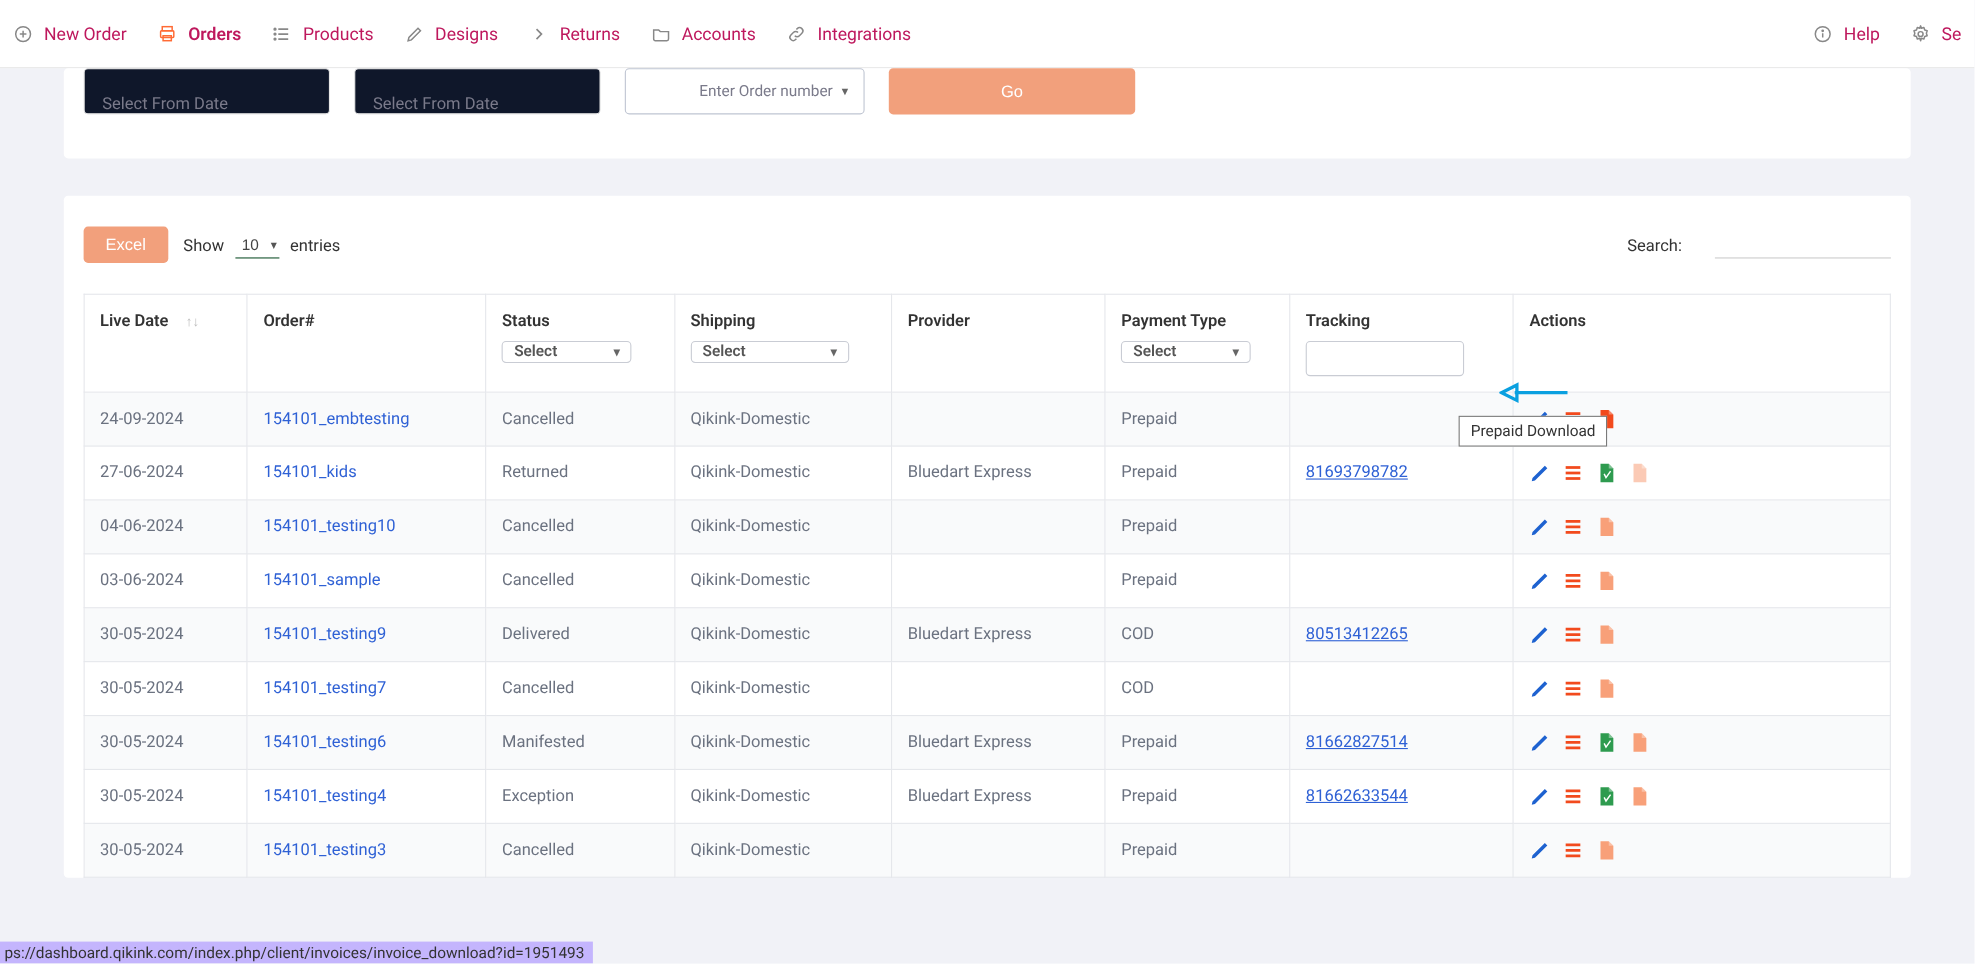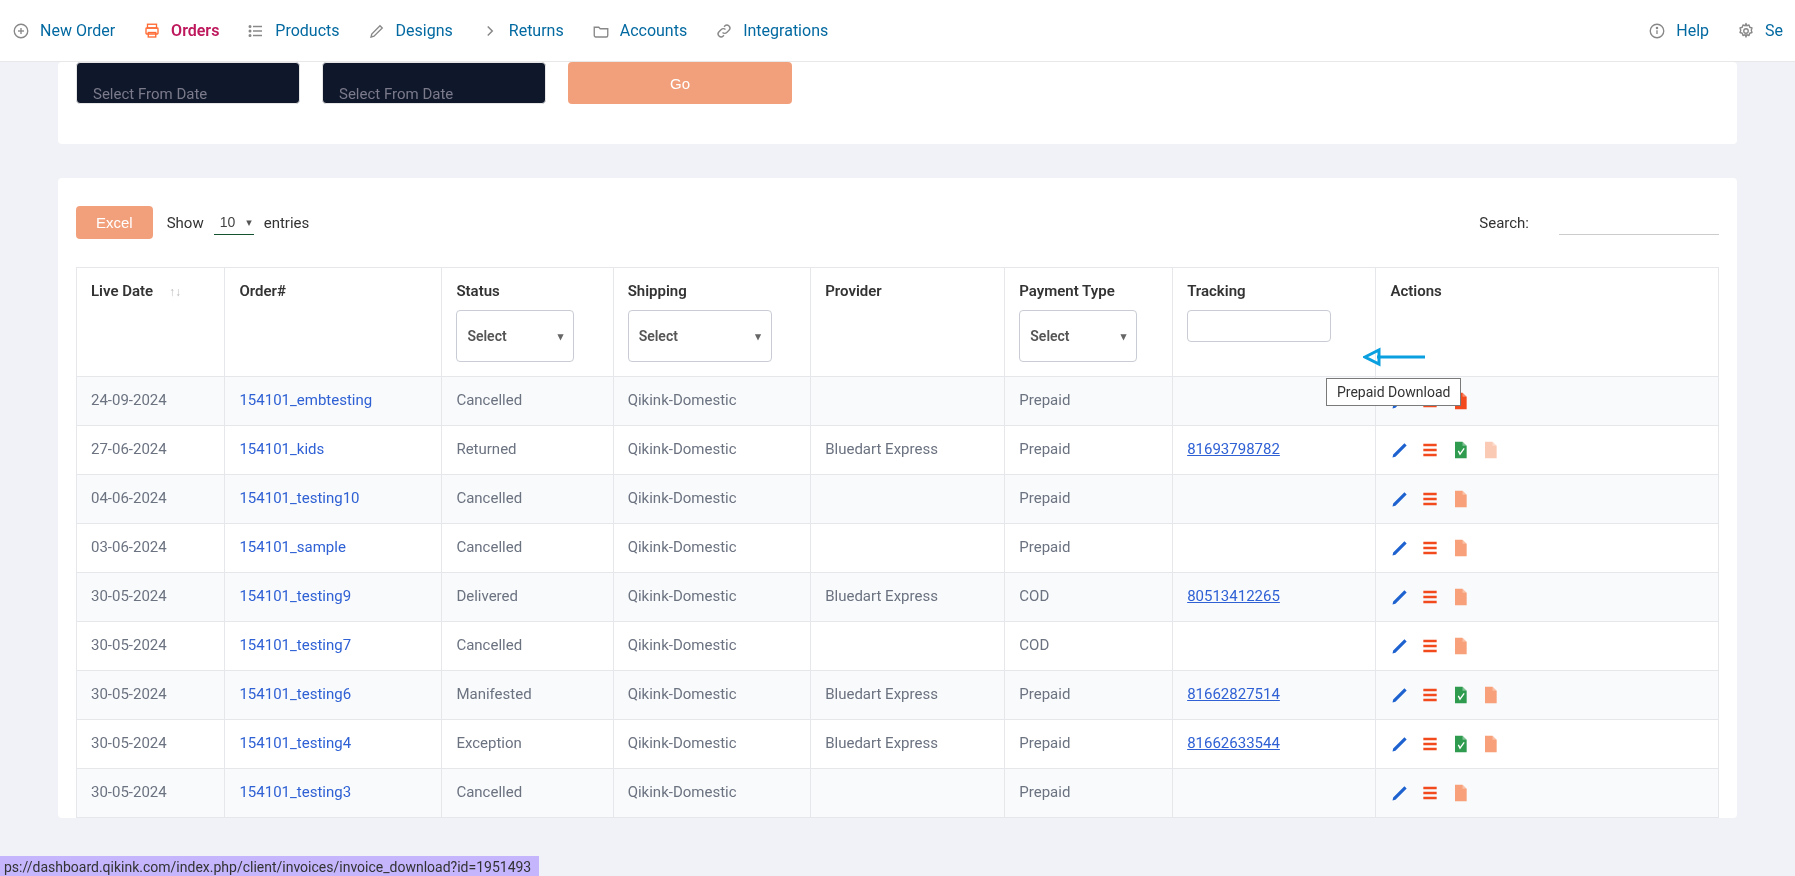--- a/index.html
+++ b/index.html
@@ -23,21 +23,21 @@
       height: 62px;
       display: flex;
       align-items: center;
       padding: 0 12px;
       gap: 28px;
     }
     .nav-item {
       display: flex;
       align-items: center;
       gap: 10px;
-      color: #0369a1;
+      color: #be185d;
       font-size: 16px;
       cursor: pointer;
     }
     .nav-item.active {
       color: #be185d;
       font-weight: 600;
     }
     .nav-item.active .nav-icon svg * { stroke: #ff6b35; }
     .nav-spacer { flex: 1; }
     .nav-icon {
@@ -175,21 +175,21 @@
       background: #f9fafb;
     }
     table.orders tbody tr:nth-child(even) td {
       background: #fff;
     }
     .th-stack { display: flex; flex-direction: column; gap: 10px;}
     .th-select {
       border: 1px solid #c9ccd4;
       border-radius: 4px;
       background: #fff;
-      padding: 17px 10px;
+      padding: 1px 10px;
       font-size: 14px;
       color: #555;
       display: flex;
       align-items: center;
       justify-content: space-between;
       width: 118px;
       cursor: pointer;
     }
     .th-select.wide { width: 144px; }
     .th-input {
@@ -362,20 +362,24 @@
 </div>
 
 <div class="main-wrap">
 
   <div class="filter-panel">
     <div class="select-field wide">
       <span>Select From Date</span>
     </div>
     <div class="select-field wide">
       <span>Select From Date</span>
+    </div>
+    <div class="order-search">
+      <span>Enter Order number</span>
+      <span class="triangle">▼</span>
     </div>
     <button class="go-btn">Go</button>
   </div>
 
   <div class="table-panel">
     <div class="table-controls">
       <button class="excel-btn">Excel</button>
       <span class="show-label">Show</span>
       <span class="entries-wrap">
         <select class="entries-select">

